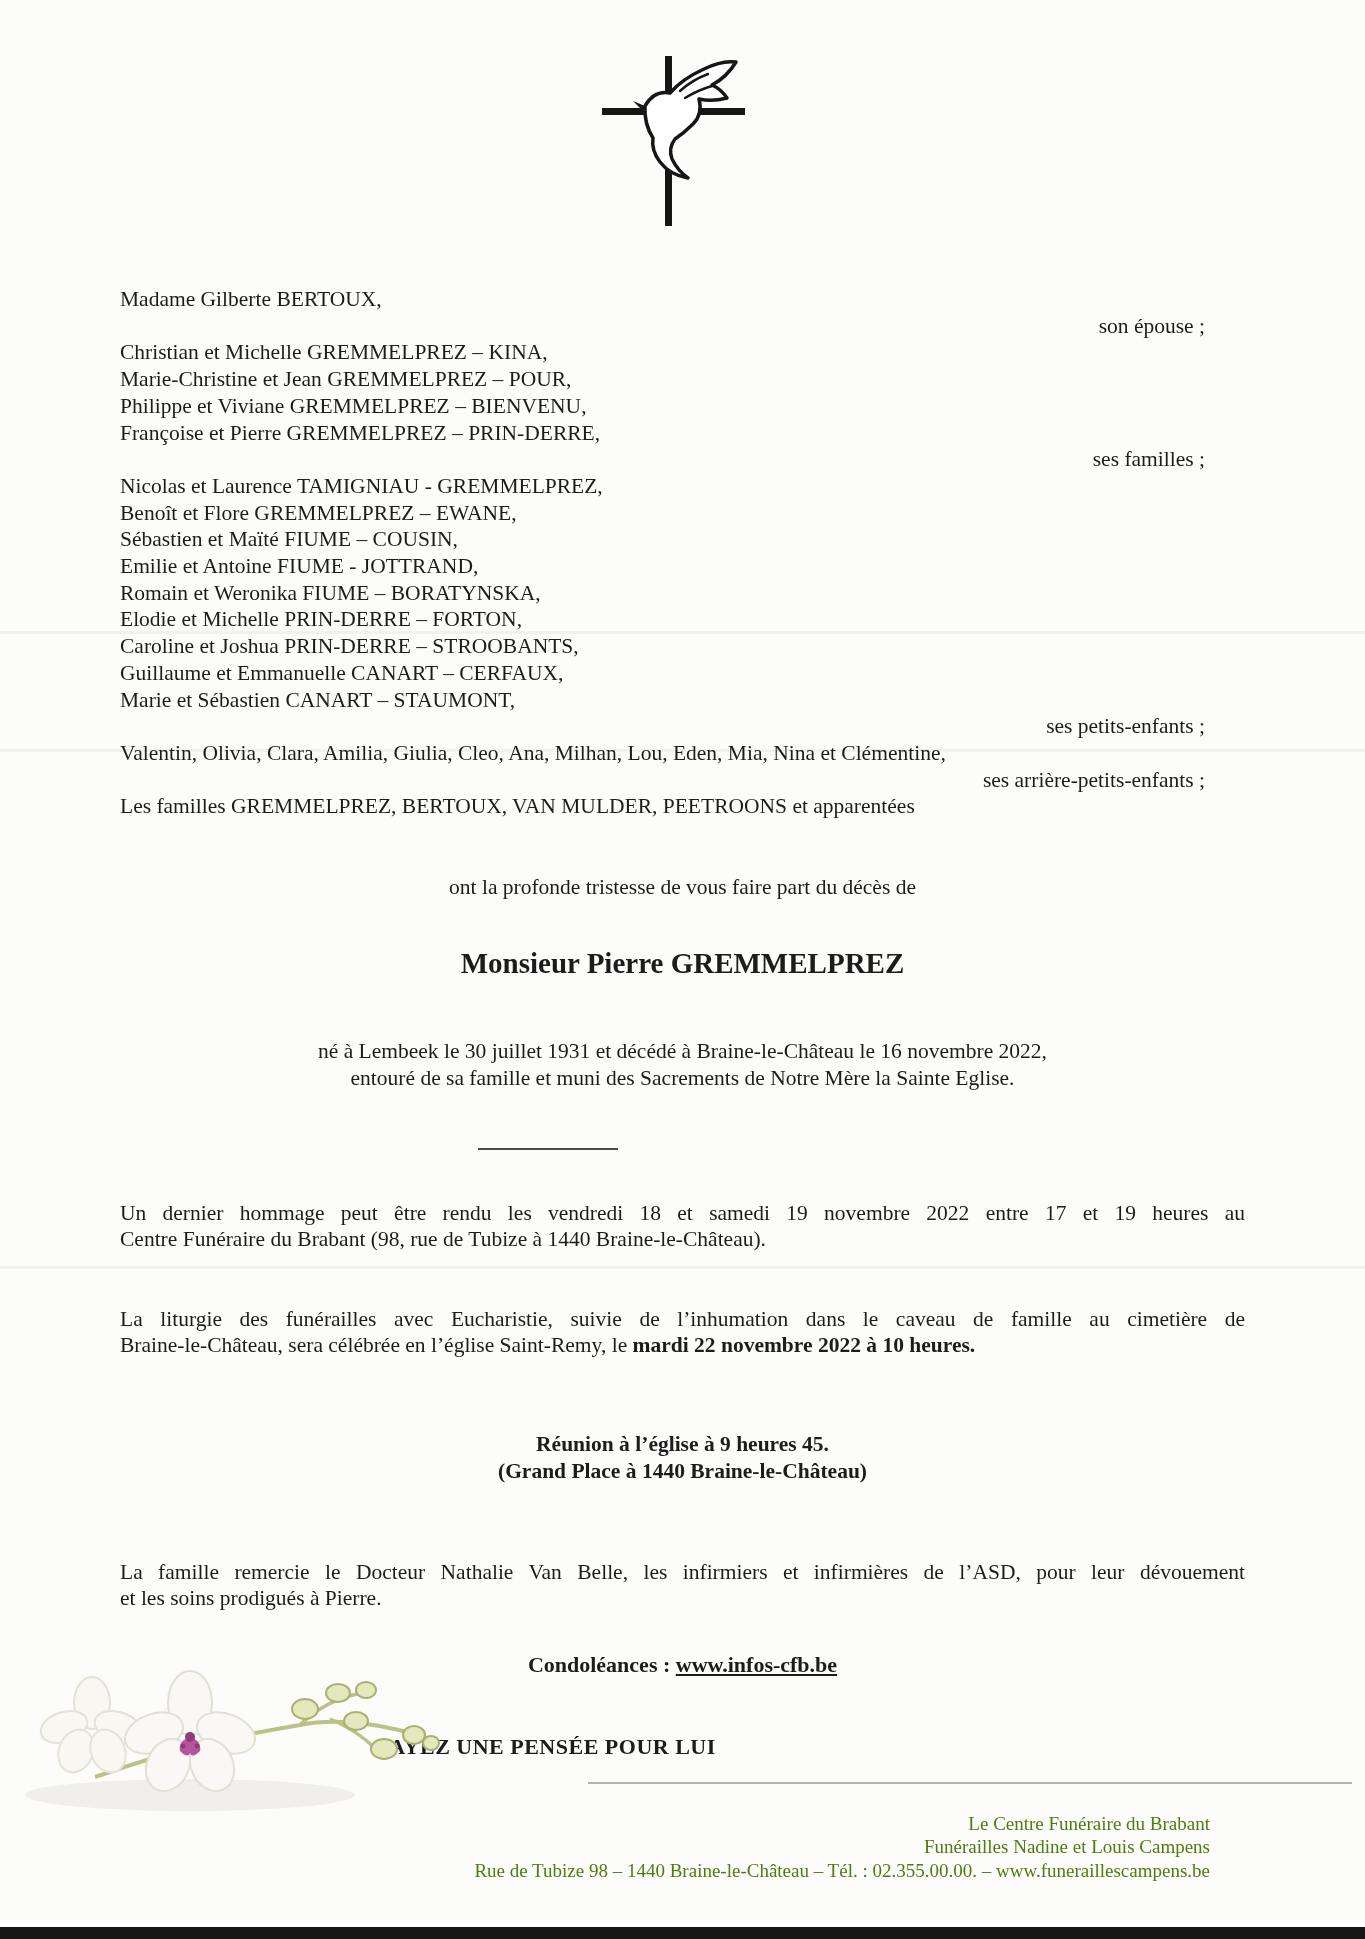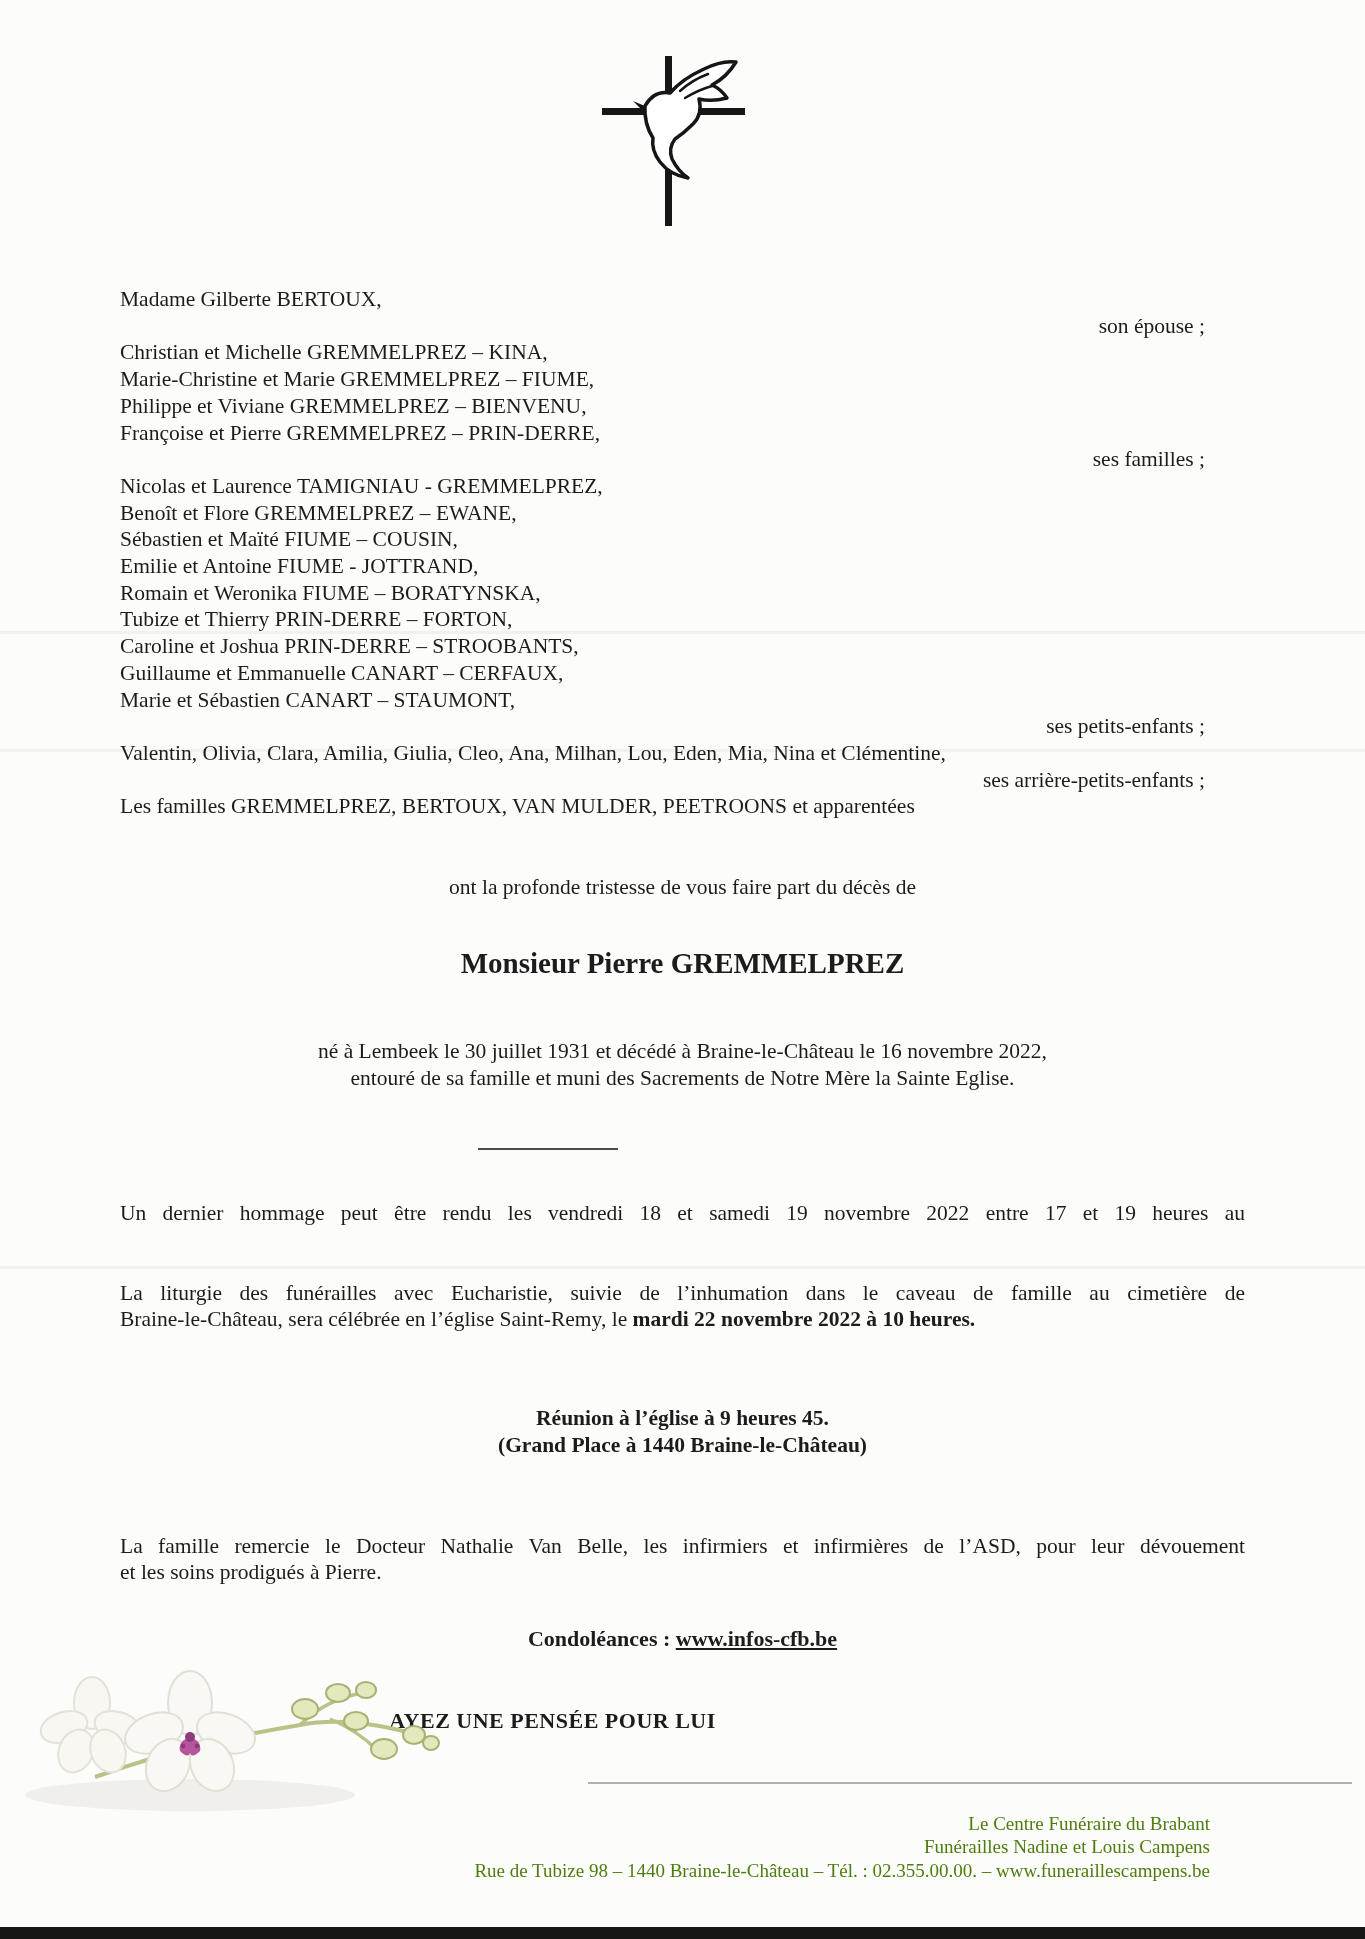--- a/index.html
+++ b/index.html
@@ -69,51 +69,52 @@
       <path d="M92,53 Q104,42 120,36 M97,60 Q110,52 124,48" fill="none" stroke="#161616" stroke-width="2.5" stroke-linecap="round"></path>
     </g>
   </svg>
 
   <div class="textblock">
 
     <div class="rline">Madame Gilberte BERTOUX,</div>
     <div class="rline right">son épouse ;</div>
 
     <div class="rline">Christian et Michelle GREMMELPREZ – KINA,</div>
-    <div class="rline">Marie-Christine et Marie GREMMELPREZ – FIUME,</div>
+    <div class="rline">Marie-Christine et Jean GREMMELPREZ – POUR,</div>
     <div class="rline">Philippe et Viviane GREMMELPREZ – BIENVENU,</div>
     <div class="rline">Françoise et Pierre GREMMELPREZ – PRIN-DERRE,</div>
     <div class="rline right">ses familles ;</div>
 
     <div class="rline">Nicolas et Laurence TAMIGNIAU - GREMMELPREZ,</div>
     <div class="rline">Benoît et Flore GREMMELPREZ – EWANE,</div>
     <div class="rline">Sébastien et Maïté FIUME – COUSIN,</div>
     <div class="rline">Emilie et Antoine FIUME - JOTTRAND,</div>
     <div class="rline">Romain et Weronika FIUME – BORATYNSKA,</div>
-    <div class="rline">Tubize et Thierry PRIN-DERRE – FORTON,</div>
+    <div class="rline">Elodie et Michelle PRIN-DERRE – FORTON,</div>
     <div class="rline">Caroline et Joshua PRIN-DERRE – STROOBANTS,</div>
     <div class="rline">Guillaume et Emmanuelle CANART – CERFAUX,</div>
     <div class="rline">Marie et Sébastien CANART – STAUMONT,</div>
     <div class="rline right">ses petits-enfants ;</div>
 
     <div class="rline">Valentin, Olivia, Clara, Amilia, Giulia, Cleo, Ana, Milhan, Lou, Eden, Mia, Nina et Clémentine,</div>
     <div class="rline right">ses arrière-petits-enfants ;</div>
     <div class="rline">Les familles GREMMELPREZ, BERTOUX, VAN MULDER, PEETROONS et apparentées</div>
 
     <div class="center announce">ont la profonde tristesse de vous faire part du décès de</div>
 
     <div class="center title">Monsieur Pierre GREMMELPREZ</div>
 
     <div class="center life">né à Lembeek le 30 juillet 1931 et décédé à Braine-le-Château le 16 novembre 2022,</div>
     <div class="center" style="line-height:27px">entouré de sa famille et muni des Sacrements de Notre Mère la Sainte Eglise.</div>
 
     <div class="divider"></div>
 
     <div class="para1">
       <div class="just">Un dernier hommage peut être rendu les vendredi 18 et samedi 19 novembre 2022 entre 17 et 19 heures au</div>
+      <div>Centre Funéraire du Brabant (98, rue de Tubize à 1440 Braine-le-Château).</div>
     </div>
 
     <div class="para2">
       <div class="just">La liturgie des funérailles avec Eucharistie, suivie de l’inhumation dans le caveau de famille au cimetière de</div>
       <div><span>Braine-le-Château, sera célébrée en l’église Saint-Remy, le </span><span class="bold">mardi 22 novembre 2022 à 10 heures.</span></div>
     </div>
 
     <div class="meeting">
       <div class="center">Réunion à l’église à 9 heures 45.</div>
       <div class="center">(Grand Place à 1440 Braine-le-Château)</div>

